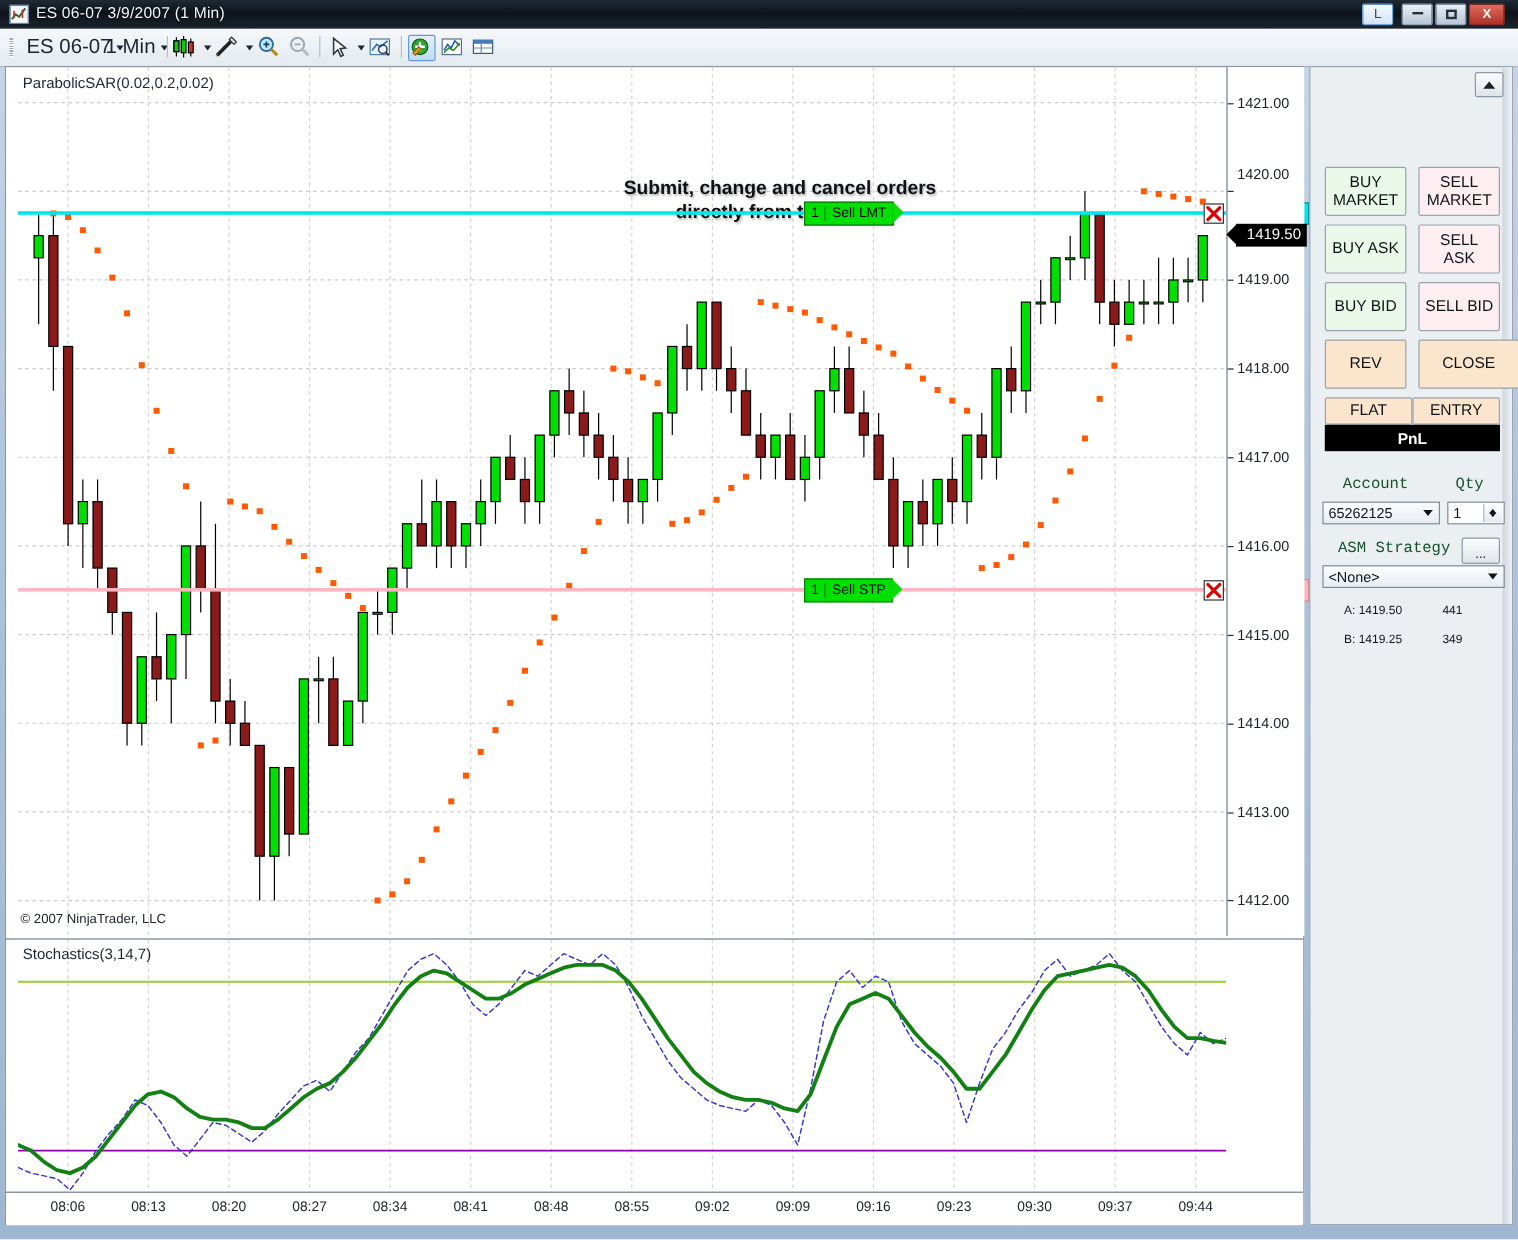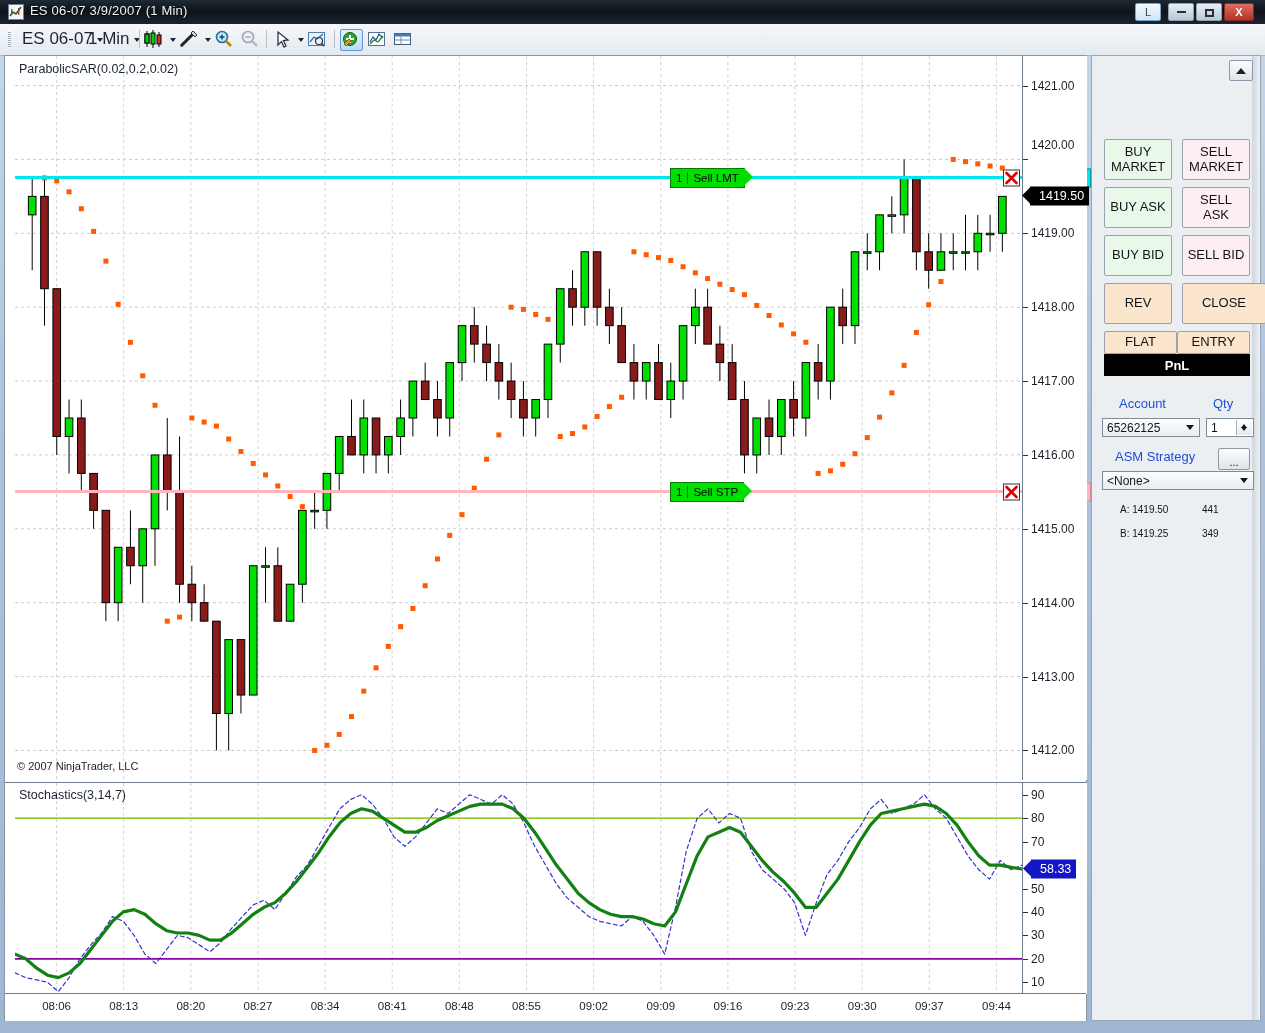--- a/index.html
+++ b/index.html
@@ -101,21 +101,21 @@
   .obtn{position:absolute;border:1px solid #9aa3ad;border-radius:2px;
      font-size:13px;color:#0f1419;text-align:center;box-sizing:border-box;
      display:flex;align-items:center;justify-content:center;line-height:1.12;
      white-space:pre-line;}
   .buy{background:#eaf8ea;}
   .sell{background:#fdeef2;}
   .warm{background:#fbe5cd;}
   #pnl{position:absolute;left:12px;top:249px;width:146px;height:22px;
      background:#000;color:#fff;font-size:13px;font-weight:bold;
      display:flex;align-items:center;justify-content:center;}
-  .plabel{position:absolute;font-size:13px;color:#1d4ed8;}
+  .plabel{position:absolute;font-size:13px;color:#14532d;font-family:Liberation Mono, monospace;}
   .fld{position:absolute;background:#fff;border:1px solid #7f8b99;
      box-sizing:border-box;font-size:12px;color:#10161c;
      display:flex;align-items:center;padding-left:4px;}
   .fld.combo{background:linear-gradient(#fdfdfe,#e8ecf1);}
   .ddbtn{position:absolute;right:1px;top:1px;bottom:1px;width:16px;
      display:flex;align-items:center;justify-content:center;}
   .ddcaret{width:0;height:0;border-left:4px solid transparent;
      border-right:4px solid transparent;border-top:5px solid #10161c;}
   .spin{position:absolute;right:1px;top:1px;bottom:1px;width:15px;
      background:linear-gradient(#fdfdfe,#e5eaf0);border-left:1px solid #aab4bf;}
@@ -520,20 +520,24 @@
             <rect x="923.448780487805" y="222.98944548330547" width="5" height="5" fill="#ff5a00"></rect>
             <rect x="935.7292682926831" y="100.92857142857622" width="5" height="5" fill="#ff5a00"></rect>
             <rect x="948.0097560975611" y="103.14489795918644" width="5" height="5" fill="#ff5a00"></rect>
             <rect x="960.2902439024391" y="105.31689795917862" width="5" height="5" fill="#ff5a00"></rect>
             <rect x="972.5707317073172" y="107.44545795917986" width="5" height="5" fill="#ff5a00"></rect>
             <rect x="984.8512195121953" y="109.5314467591736" width="5" height="5" fill="#ff5a00"></rect>
           </svg>
       </div>
 
       <div class="ind-title" style="top:6px;">ParabolicSAR(0.02,0.2,0.02)</div>
+      <div id="annot">
+          <div>Submit, change and cancel orders</div>
+          <div>directly from the chart!</div>
+        </div>
       <div id="copy">© 2007 NinjaTrader, LLC</div>
 
       <div id="orderOverlay">
           <div class="order-line" style="left: 10px; top: 120.398px; background: rgb(0, 230, 238);"></div>
           <div class="order-tag" style="left: 665px; top: 121.898px;">
             <span class="q">1</span>
             <span class="t">Sell LMT</span>
             <i class="arrow"></i>
           </div>
           <div class="cancel-x" style="left: 998px; top: 121.898px;">
@@ -599,39 +603,20 @@
             <line x1="847.1666666666667" y1="0" x2="847.1666666666667" y2="211" stroke="#d2d2d2" stroke-width="1" stroke-dasharray="3,3"></line>
             <line x1="914.3000000000001" y1="0" x2="914.3000000000001" y2="211" stroke="#d2d2d2" stroke-width="1" stroke-dasharray="3,3"></line>
             <line x1="981.4333333333334" y1="0" x2="981.4333333333334" y2="211" stroke="#d2d2d2" stroke-width="1" stroke-dasharray="3,3"></line>
             <line x1="0" y1="35.16666666666666" x2="1007" y2="35.16666666666666" stroke="#9acd32" stroke-width="1.6"></line>
             <line x1="0" y1="175.83333333333334" x2="1007" y2="175.83333333333334" stroke="#8e00a8" stroke-width="1.6"></line>
             <polyline points="0.0,189.9 10.8,194.6 21.7,196.9 32.5,199.3 43.3,208.7 54.1,194.6 65.0,175.8 75.8,161.8 86.6,150.0 97.5,133.6 108.3,138.3 119.1,152.4 129.9,171.1 140.8,180.5 151.6,166.5 162.4,152.4 173.2,154.7 184.1,161.8 194.9,168.8 205.7,159.4 216.6,145.4 227.4,133.6 238.2,121.9 249.0,117.2 259.9,126.6 270.7,110.2 281.5,93.8 292.4,82.1 303.2,63.3 314.0,44.5 324.8,25.8 335.7,16.4 346.5,11.7 357.3,21.1 368.2,35.2 379.0,53.9 389.8,63.3 400.6,53.9 411.5,39.9 422.3,25.8 433.1,30.5 443.9,21.1 454.8,11.7 465.6,16.4 476.4,21.1 487.3,11.7 498.1,21.1 508.9,39.9 519.7,63.3 530.6,82.1 541.4,100.8 552.2,114.9 563.1,124.3 573.9,133.6 584.7,138.3 595.5,140.7 606.4,143.0 617.2,133.6 628.0,138.3 638.8,152.4 649.7,171.1 660.5,124.3 671.3,68.0 682.2,35.2 693.0,25.8 703.8,39.9 714.6,30.5 725.5,35.2 736.3,68.0 747.1,86.7 758.0,96.1 768.8,105.5 779.6,119.6 790.4,152.4 801.3,119.6 812.1,91.4 822.9,77.4 833.8,58.6 844.6,44.5 855.4,25.8 866.2,16.4 877.1,30.5 887.9,25.8 898.7,21.1 909.5,11.7 920.4,25.8 931.2,35.2 942.0,53.9 952.9,72.7 963.7,86.7 974.5,96.1 985.3,77.4 996.2,86.7 1007.0,82.1" fill="none" stroke="#3333cc" stroke-width="1.2" stroke-linejoin="round" stroke-linecap="round" stroke-dasharray="4,3"></polyline>
             <polyline points="0.0,171.1 10.8,175.8 21.7,185.2 32.5,192.2 43.3,194.6 54.1,189.9 65.0,180.5 75.8,166.5 86.6,152.4 97.5,138.3 108.3,128.9 119.1,126.6 129.9,131.3 140.8,140.7 151.6,147.7 162.4,150.0 173.2,150.0 184.1,152.4 194.9,157.1 205.7,157.1 216.6,150.0 227.4,140.7 238.2,131.3 249.0,124.3 259.9,119.6 270.7,110.2 281.5,98.5 292.4,84.4 303.2,70.3 314.0,53.9 324.8,39.9 335.7,30.5 346.5,25.8 357.3,28.1 368.2,35.2 379.0,42.2 389.8,49.2 400.6,49.2 411.5,44.5 422.3,37.5 433.1,32.8 443.9,28.1 454.8,23.4 465.6,21.1 476.4,21.1 487.3,21.1 498.1,25.8 508.9,35.2 519.7,49.2 530.6,65.6 541.4,82.1 552.2,96.1 563.1,110.2 573.9,119.6 584.7,126.6 595.5,131.3 606.4,133.6 617.2,133.6 628.0,136.0 638.8,140.7 649.7,143.0 660.5,128.9 671.3,100.8 682.2,72.7 693.0,53.9 703.8,49.2 714.6,44.5 725.5,49.2 736.3,63.3 747.1,77.4 758.0,89.1 768.8,98.5 779.6,110.2 790.4,124.3 801.3,124.3 812.1,110.2 822.9,96.1 833.8,77.4 844.6,58.6 855.4,42.2 866.2,30.5 877.1,28.1 887.9,25.8 898.7,23.4 909.5,21.1 920.4,23.4 931.2,30.5 942.0,42.2 952.9,58.6 963.7,72.7 974.5,82.1 985.3,82.1 996.2,84.4 1007.0,86.0" fill="none" stroke="#138013" stroke-width="3.2" stroke-linejoin="round" stroke-linecap="round"></polyline>
           </svg>
       </div>
       <div class="ind-title" style="top:5px;">Stochastics(3,14,7)</div>
-      <div id="stochAxis">
-          <div class="axtick" style="top: 11.7222px;"></div>
-          <div class="axlabel" style="top: 11.7222px;">90</div>
-          <div class="axtick" style="top: 35.1667px;"></div>
-          <div class="axlabel" style="top: 35.1667px;">80</div>
-          <div class="axtick" style="top: 58.6111px;"></div>
-          <div class="axlabel" style="top: 58.6111px;">70</div>
-          <div class="axtick" style="top: 105.5px;"></div>
-          <div class="axlabel" style="top: 105.5px;">50</div>
-          <div class="axtick" style="top: 128.944px;"></div>
-          <div class="axlabel" style="top: 128.944px;">40</div>
-          <div class="axtick" style="top: 152.389px;"></div>
-          <div class="axlabel" style="top: 152.389px;">30</div>
-          <div class="axtick" style="top: 175.833px;"></div>
-          <div class="axlabel" style="top: 175.833px;">20</div>
-          <div class="axtick" style="top: 199.278px;"></div>
-          <div class="axlabel" style="top: 199.278px;">10</div>
-          <div class="pricetag" style="left: 8px; top: 85.9708px; background: rgb(21, 21, 200); color: rgb(255, 255, 255);"><i class="pt-arrow" style="border-right: 9px solid rgb(21, 21, 200);"></i><span>58.33</span></div>
-        </div>
     </div>
 
     <div id="timeAxis">
         <div class="tlabel" style="left: 51.5667px;">08:06</div>
         <div class="tlabel" style="left: 118.7px;">08:13</div>
         <div class="tlabel" style="left: 185.833px;">08:20</div>
         <div class="tlabel" style="left: 252.967px;">08:27</div>
         <div class="tlabel" style="left: 320.1px;">08:34</div>
         <div class="tlabel" style="left: 387.233px;">08:41</div>
         <div class="tlabel" style="left: 454.367px;">08:48</div>

